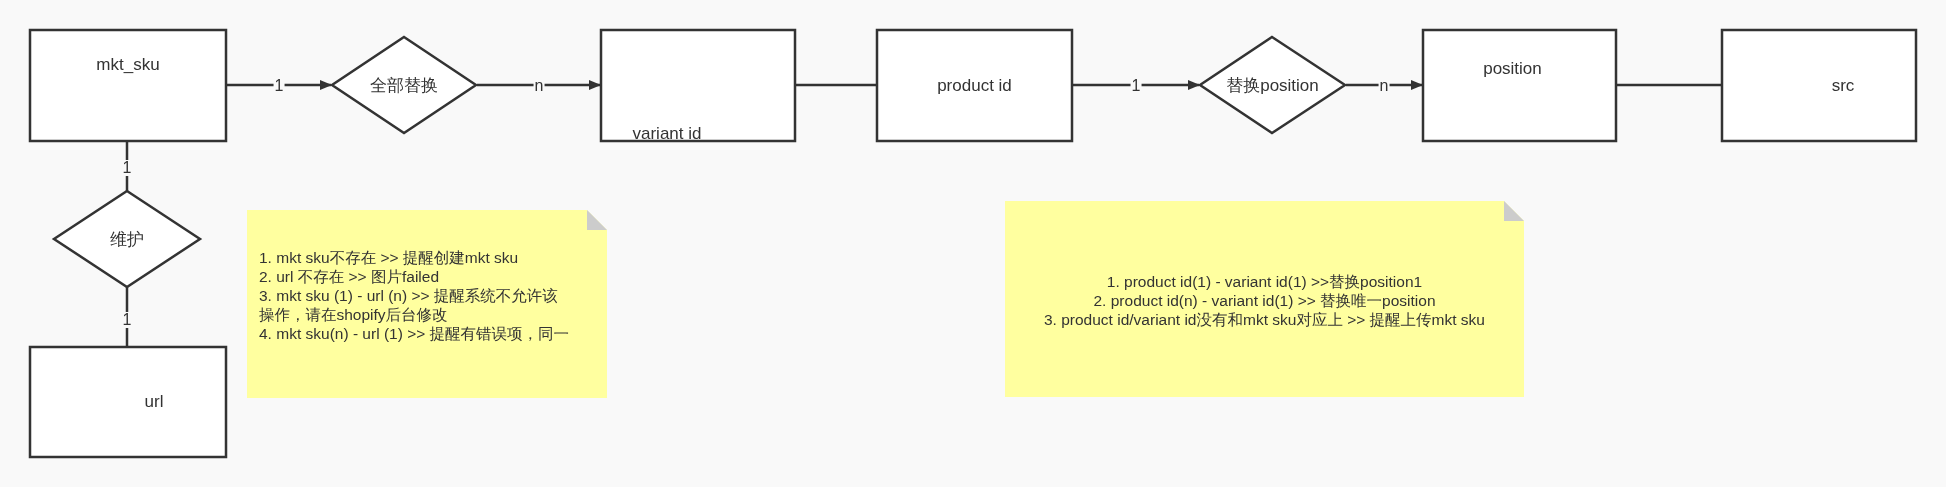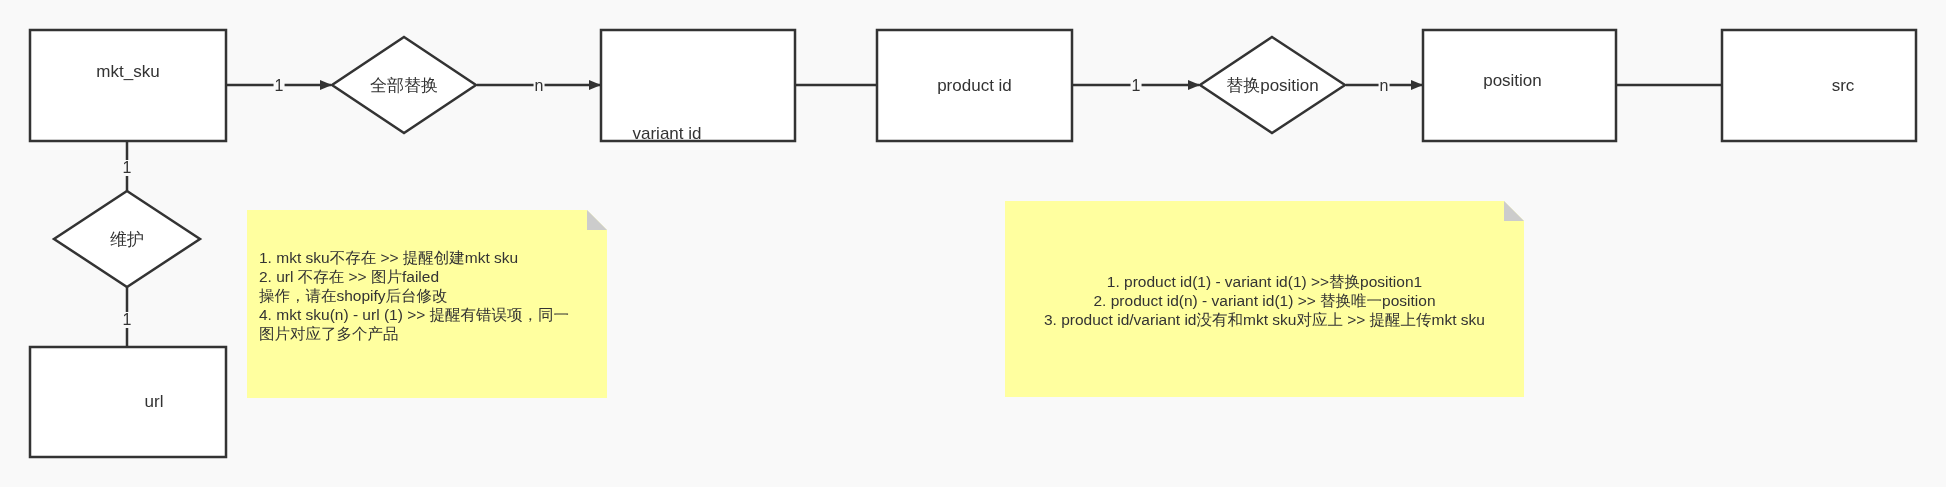--- a/index.html
+++ b/index.html
@@ -56,42 +56,42 @@
   <polygon points="404,37 476,85 404,133 332,85" fill="#ffffff" stroke="#333333" stroke-width="2.5"></polygon>
   <polygon points="1272,37 1345,85 1272,133 1200,85" fill="#ffffff" stroke="#333333" stroke-width="2.5"></polygon>
   <polygon points="127,191 200,239 127,287 54,239" fill="#ffffff" stroke="#333333" stroke-width="2.5"></polygon>
 
   <path d="M247,210 L587,210 L607,230 L607,398 L247,398 Z" fill="#ffff9f"></path>
   <path d="M587,210 L607,230 L587,230 Z" fill="#cccccc"></path>
   <path d="M1005,201 L1504,201 L1524,221 L1524,397 L1005,397 Z" fill="#ffff9f"></path>
   <path d="M1504,201 L1524,221 L1504,221 Z" fill="#cccccc"></path>
 </svg>
 
-<div class="label" style="left:30px;top:30px;width:196px;height:84px;">mkt_sku</div>
+<div class="label" style="left:30px;top:23px;width:196px;height:84px;">mkt_sku</div>
 <div class="label" style="left:570px;top:30px;width:194px;height:111px;margin-top:48px;">variant id</div>
 <div class="label" style="left:877px;top:30px;width:195px;height:111px;text-align:right;">product id</div>
-<div class="label" style="left:1423px;top:25px;width:179px;height:111px;text-align:right;">position</div>
+<div class="label" style="left:1423px;top:13px;width:179px;height:111px;text-align:right;">position</div>
 <div class="label" style="left:1722px;top:30px;width:194px;height:111px;padding-left:24px;">src</div>
 <div class="label" style="left:30px;top:347px;width:196px;height:110px;padding-left:26px;">url</div>
 
 <div class="label" style="left:332px;top:37px;width:144px;height:96px;">全部替换</div>
 <div class="label" style="left:1200px;top:37px;width:145px;height:96px;">替换position</div>
 <div class="label" style="left:54px;top:191px;width:146px;height:96px;">维护</div>
 
 <div class="edge-label" style="left:279px;top:86px;">1</div>
 <div class="edge-label" style="left:539px;top:86px;">n</div>
 <div class="edge-label" style="left:1136px;top:86px;">1</div>
 <div class="edge-label" style="left:1384px;top:86px;">n</div>
 <div class="edge-label" style="left:127px;top:168px;">1</div>
 <div class="edge-label" style="left:127px;top:320px;">1</div>
 
 <div class="note-text" style="left:259px;top:248px;">
   <div>1. mkt sku不存在 &gt;&gt;  提醒创建mkt sku</div>
   <div>2. url 不存在 &gt;&gt; 图片failed</div>
+  <div>3. mkt sku (1)  - url (n) &gt;&gt; 提醒系统不允许该</div>
   <div>操作，请在shopify后台修改</div>
   <div>4. mkt sku(n) - url (1) &gt;&gt; 提醒有错误项，同一</div>
-  <div>图片对应了多个产品</div>
 </div>
 <div class="note-text note2-text" style="left:1005px;top:272px;width:519px;">
   <div>1. product id(1) - variant id(1) &gt;&gt;替换position1</div>
   <div>2. product id(n) - variant id(1)  &gt;&gt; 替换唯一position</div>
   <div>3. product id/variant id没有和mkt sku对应上 &gt;&gt; 提醒上传mkt sku</div>
 </div>
 
 </body></html>

